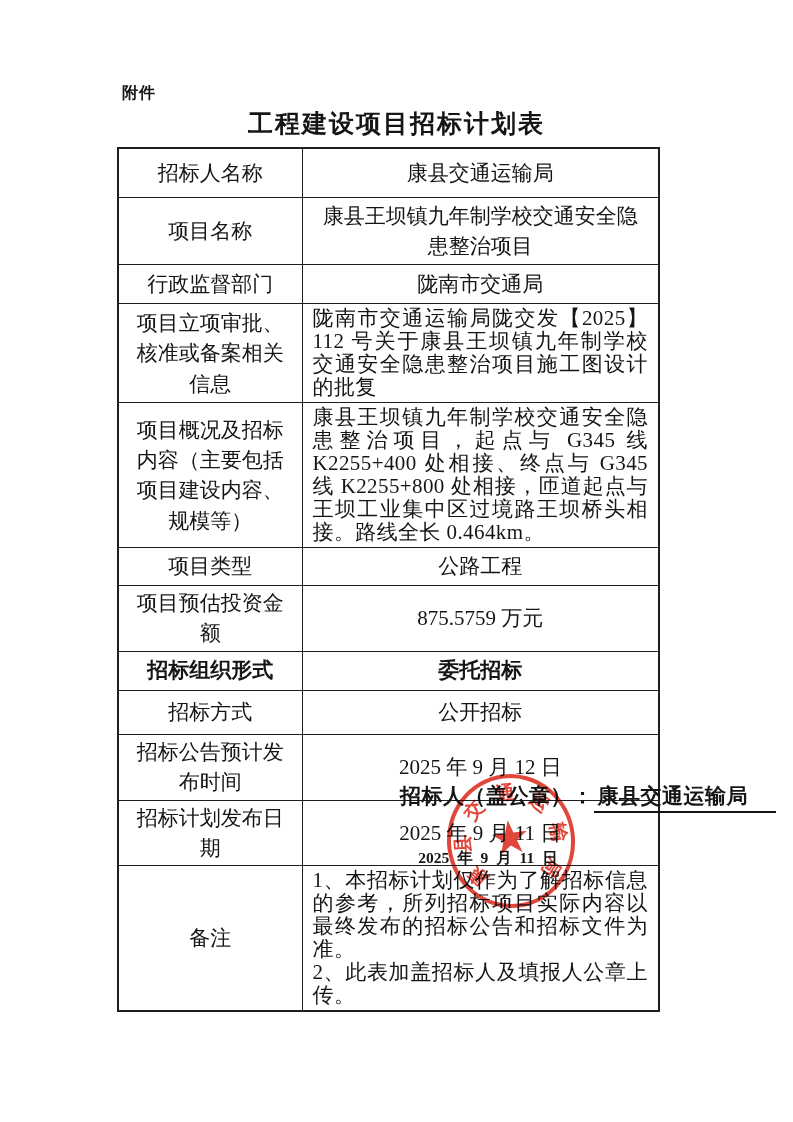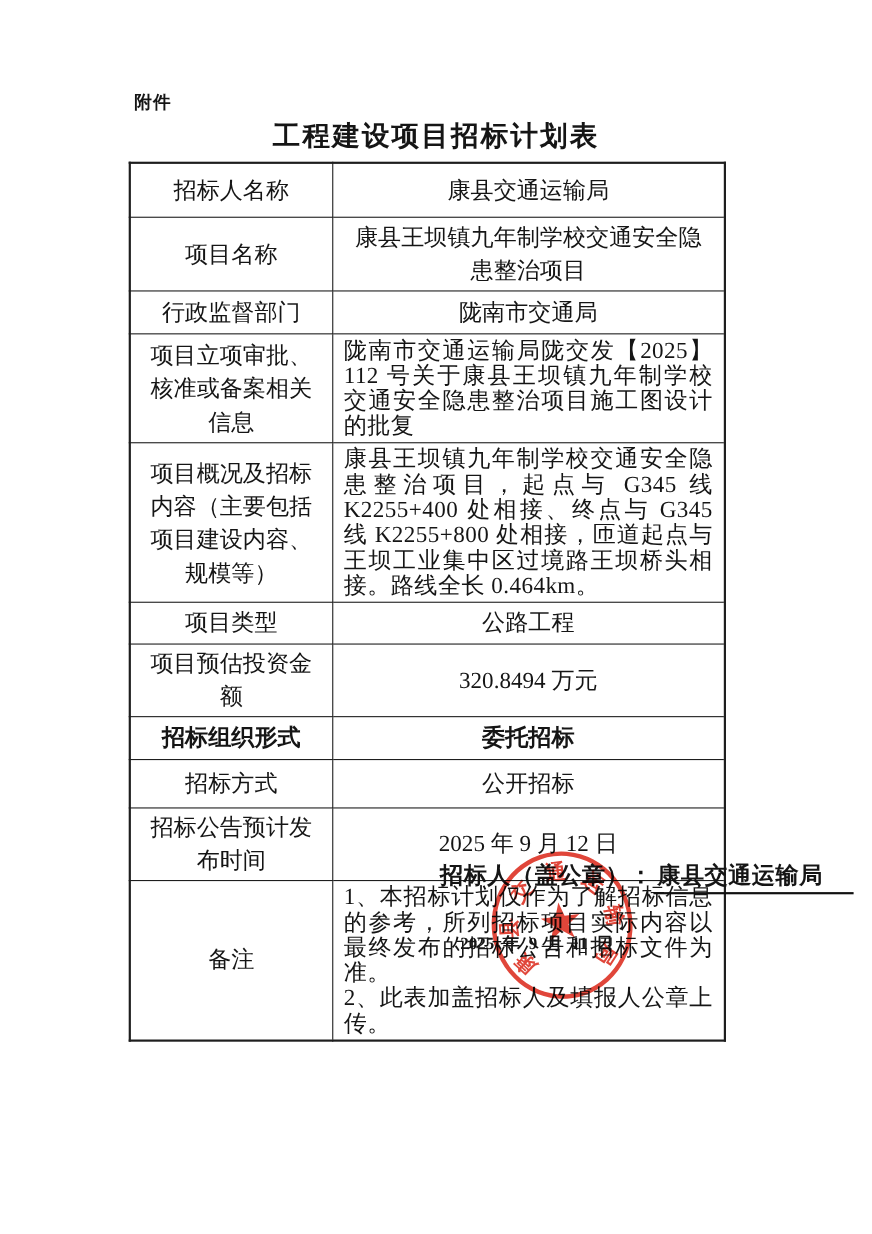--- a/index.html
+++ b/index.html
@@ -92,33 +92,37 @@
     <tr class="r5">
       <td class="lbl">项目概况及招标内容（主要包括项目建设内容、规模等）</td>
       <td class="val left">康县王坝镇九年制学校交通安全隐患整治项目，起点与 G345 线 K2255+400 处相接、终点与 G345 线 K2255+800 处相接，匝道起点与王坝工业集中区过境路王坝桥头相接。路线全长 0.464km。</td>
     </tr>
     <tr class="r6">
       <td class="lbl">项目类型</td>
       <td class="val center">公路工程</td>
     </tr>
     <tr class="r7">
       <td class="lbl">项目预估投资金额</td>
-      <td class="val center">320.8494 万元</td>
+      <td class="val center">875.5759 万元</td>
     </tr>
     <tr class="r8">
       <td class="lbl">招标组织形式</td>
       <td class="val center">委托招标</td>
     </tr>
     <tr class="r9">
       <td class="lbl">招标方式</td>
       <td class="val center">公开招标</td>
     </tr>
     <tr class="r10">
       <td class="lbl">招标公告预计发布时间</td>
       <td class="val center">2025 年 9 月 12 日</td>
+    </tr>
+    <tr class="r11">
+      <td class="lbl">招标计划发布日期</td>
+      <td class="val center">2025 年 9 月 11 日</td>
     </tr>
     <tr class="r12">
       <td class="lbl">备注</td>
       <td class="val left prewrap">1、本招标计划仅作为了解招标信息的参考，所列招标项目实际内容以最终发布的招标公告和招标文件为准。
 2、此表加盖招标人及填报人公章上传。</td>
     </tr>
   </tbody>
 </table>
 
 <div class="sig-line"><span>招标人（盖公章）：</span><span class="sig-name">康县交通运输局</span></div>

